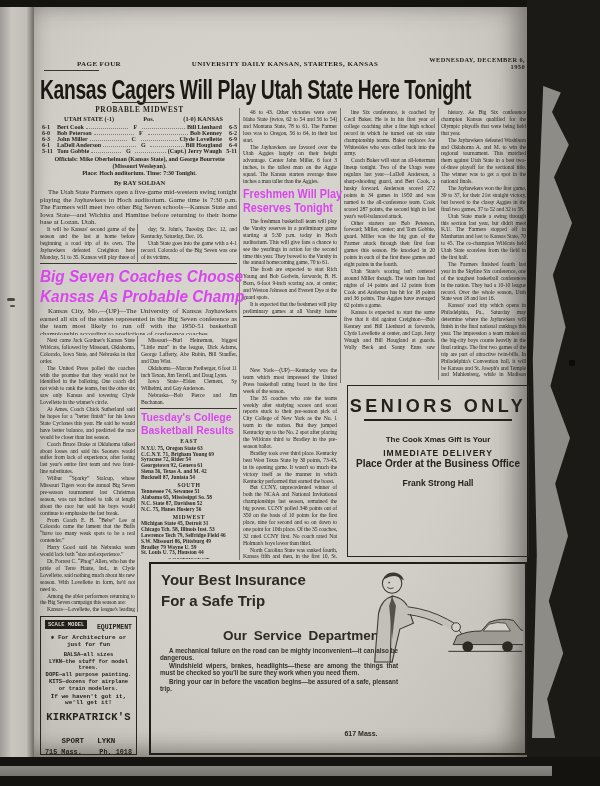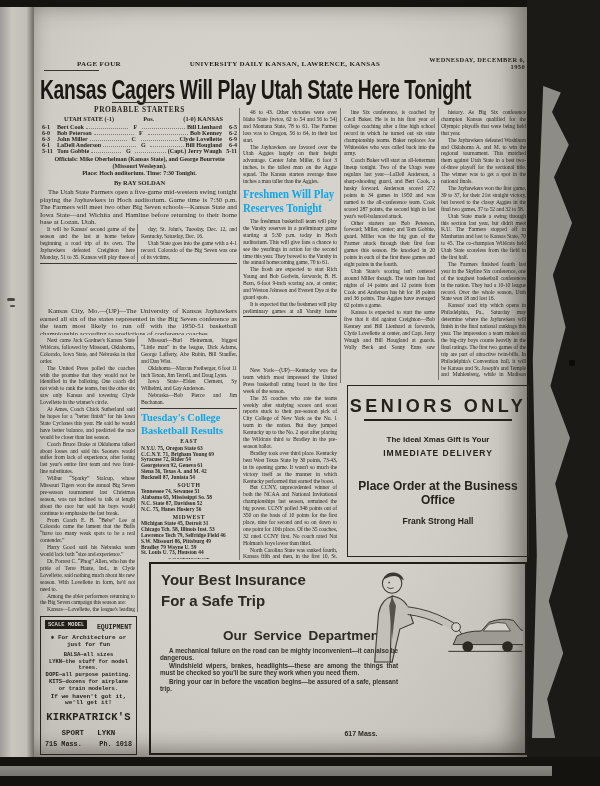--- a/index.html
+++ b/index.html
@@ -16,21 +16,21 @@
   .ctr { text-align:center; }
   .vr { width:1px; background:#77726a; }
   .hrule { height:1px; background:#3a362f; }
   .art { font-size:5.7px; line-height:6.9px; letter-spacing:-0.15px; text-align:justify; overflow:hidden; color:#2b2720; }
   .art div { text-indent:7px; }
   .lead { font-size:6.8px; line-height:7.6px; text-align:justify; overflow:hidden; color:#282420; }
   .lead div { text-indent:8px; }
   .mast { font-size:7px; font-weight:bold; letter-spacing:.4px; color:#221f1a;text-align:center; }
   .hl { font-family:"Liberation Sans", sans-serif; font-weight:bold; font-size:27px;
         letter-spacing:-0.5px; white-space:nowrap; color:#1c1915; transform:scaleX(.715); transform-origin:0 0; }
-  .subhead { font-family:Liberation Serif, serif; font-weight:bold; color:#0ea5e9; }
+  .subhead { font-family:Liberation Sans, sans-serif; font-weight:bold; color:#d946ef; }
   .shx { transform-origin:0 0; display:inline-block; white-space:nowrap; }
   .srow { display:flex; align-items:baseline; font-weight:bold; font-size:6.1px; line-height:6px; color:#27231d; }
   .sh { width:15px; } .sh.r { text-align:right; }
   .sn { white-space:nowrap; }
   .sd { flex:1; border-bottom:1px dotted #847e73; height:4px; margin:0 2px; min-width:4px; }
   .sp { width:10px; text-align:center; }
   .offic { font-size:6px; line-height:6.8px; font-weight:bold; text-align:center; color:#27231d; }
   .results { font-size:5.4px; line-height:5.8px; font-weight:bold; color:#2b2720; overflow:hidden; }
   .results .rregion { text-align:center; font-size:5.7px; margin:2px 0 1px; letter-spacing:.6px; }
   .rgames div { padding-left:6px; text-indent:-6px; }
@@ -55,33 +55,33 @@
   <div class="abs" style="left:527px;top:0;width:73px;height:786px;background:#1b1a16">
     <div class="abs" style="left:5px;top:86px;width:40px;height:652px;background:#8e8c87;clip-path:polygon(28% 0,72% 1%,50% 4%,92% 9%,55% 14%,100% 21%,52% 29%,84% 37%,46% 46%,95% 54%,58% 61%,90% 69%,42% 79%,78% 87%,38% 94%,58% 100%,0 100%,12% 72%,2% 42%,16% 19%)"></div>
     <div class="abs" style="left:42px;top:360px;width:6px;height:6px;background:#0c0b09;border-radius:1px"></div>
   </div>
   <div class="abs" style="left:0;top:757px;width:600px;height:29px;background:#14130f">
     <div class="abs" style="left:0;top:9px;width:552px;height:10px;background:linear-gradient(180deg,#8b8984,#787671)"></div>
   </div>
 
   <div class="abs mast" style="left:44px;top:60px;width:110px">PAGE FOUR</div>
   <div class="abs hrule" style="left:44px;top:70px;width:55px"></div>
-  <div class="abs mast ctr" style="left:150px;top:60px;width:270px">UNIVERSITY DAILY KANSAN, LAWRENCE, KANSAS</div>
+  <div class="abs mast ctr" style="left:150px;top:60px;width:270px">UNIVERSITY DAILY KANSAN, STARTERS, KANSAS</div>
   <div class="abs mast" style="left:420px;top:56px;width:105px;text-align:right;font-size:6.4px">WEDNESDAY, DECEMBER 6, 1950</div>
 
   <div class="abs hl" style="left:40px;top:75px">Kansas Cagers Will Play Utah State Here Tonight</div>
 
   <div class="abs vr" style="left:137px;top:224px;height:38px"></div>
   <div class="abs vr" style="left:137px;top:336px;height:276px"></div>
   <div class="abs vr" style="left:239px;top:108px;height:452px"></div>
   <div class="abs vr" style="left:340px;top:108px;height:275px"></div>
   <div class="abs vr" style="left:438px;top:108px;height:272px"></div>
 
   <div class="abs hrule" style="left:112px;top:102px;width:56px"></div>
-  <div class="abs b ctr" style="left:42px;top:105px;width:195px;font-size:7.4px;letter-spacing:.6px">PROBABLE STARTERS</div>
+  <div class="abs b ctr" style="left:42px;top:105px;width:195px;font-size:7.4px;letter-spacing:.6px">PROBABLE MIDWEST</div>
   <div class="abs b" style="left:42px;top:115px;width:195px;display:flex;justify-content:space-between;font-size:6.3px;padding:0 14px 0 22px">
     <span>UTAH STATE (-1)</span>
     <span>Pos.</span>
     <span>(1-0) KANSAS</span>
   </div>
   <div class="abs" style="left:42px;top:124px;width:195px">
     <div class="srow">
       <span class="sh">6-1</span>
         <span class="sn">Bert Cook</span>
         <span class="sd"></span>
@@ -166,20 +166,24 @@
     <span class="shx" style="transform:scaleX(.9)">Freshmen Will Play</span><br>
     <span class="shx" style="transform:scaleX(.9)">Reserves Tonight</span>
   </div>
   <div class="abs art" style="left:243px;top:218px;width:94px;height:96px">
       <div>The freshman basketball team will play the Varsity reserves in a preliminary game starting at 5:30 p.m. today in Hoch auditorium. This will give fans a chance to see the yearlings in action for the second time this year. They bowed to the Varsity in the annual homecoming game, 70 to 61.</div>
       <div>The frosh are expected to start Rich Young and Bob Godwin, forwards; B. H. Born, 6-foot 9-inch scoring ace, at center; and Weston Johnson and Everett Dye at the guard spots.</div>
       <div>It is expected that the freshmen will play preliminary games at all Varsity home games.</div>
     </div>
 
   <div class="abs hrule" style="left:40px;top:263px;width:197px"></div>
+  <div class="abs subhead i" style="left:40px;top:267px;width:200px;font-size:16px;line-height:19.5px">
+    <span class="shx" style="transform:scaleX(.96)">Big Seven Coaches Choose</span><br>
+    <span class="shx" style="transform:scaleX(.96)">Kansas As Probable Champ</span>
+  </div>
   <div class="abs lead" style="left:40px;top:307px;width:197px;height:28px">
       <div>Kansas City, Mo.—(UP)—The University of Kansas Jayhawkers earned all six of the states represented in the Big Seven conference as the team most likely to run off with the 1950-51 basketball championship according to predictions of conference coaches.</div>
     </div>
   <div class="abs art" style="left:40px;top:337px;width:95px;height:276px">
       <div>Next came Jack Gardner's Kansas State Wildcats, followed by Missouri, Oklahoma, Colorado, Iowa State, and Nebraska in that order.</div>
       <div>The United Press polled the coaches with the promise that they would not be identified in the balloting. One coach did not wish to rank the teams, but the other six saw only Kansas and towering Clyde Lovellette in the winner's circle.</div>
       <div>At Ames, Coach Chick Sutherland said he hopes for a “better finish” for his Iowa State Cyclones this year. He said he would have better balance, and predicted the race would be closer than last season.</div>
       <div>Coach Bruce Drake at Oklahoma talked about losses and said his Sooners would suffer from lack of experience, after losing last year's entire first team and two front-line substitutes.</div>
       <div>Wilbur “Sparky” Stalcup, whose Missouri Tigers won the annual Big Seven pre-season tournament last Christmas season, was not inclined to talk at length about the race but said his boys would continue to emphasize the fast break.</div>
       <div>From Coach E. B. “Bebe” Lee at Colorado came the lament that the Buffs “have too many weak spots to be a real contender.”</div>
@@ -236,44 +240,44 @@
       <div>New York—(UP)—Kentucky was the team which most impressed the United Press basketball rating board in the first week of the season.</div>
       <div>The 35 coaches who rate the teams weekly after studying scores and scout reports stuck to their pre-season pick of City College of New York as the No. 1 team in the nation. But they jumped Kentucky up to the No. 2 spot after placing the Wildcats third to Bradley in the pre-season ballot.</div>
       <div>Bradley took over third place. Kentucky beat West Texas State by 30 points, 73-43, in its opening game. It wasn't so much the victory itself as the manner in which Kentucky performed that earned the boost.</div>
       <div>But CCNY, unprecedented winner of both the NCAA and National Invitational championships last season, remained the big power. CCNY polled 346 points out of 350 on the basis of 10 points for the first place, nine for second and so on down to one point for 10th place. Of the 35 coaches, 32 rated CCNY first. No coach rated Nat Holman's boys lower than third.</div>
       <div>North Carolina State was ranked fourth, Kansas fifth and then, in the first 10, St. John's, Oklahoma A&amp;M, Long Island University, Iowa and UCLA followed in that order.</div>
     </div>
 
   <div class="abs adbox sans" style="left:347px;top:385px;width:182px;height:172px;text-align:center;color:#25221c">
     <div class="b" style="font-size:18px;letter-spacing:3.5px;margin-top:10px">SENIORS ONLY</div>
     <div style="width:148px;height:1.5px;background:#25221c;margin:2px auto 0"></div>
-    <div class="b" style="font-size:8px;margin-top:14px">The Ideal Xmas Gift is Your</div>
+    <div class="b" style="font-size:8px;margin-top:14px">The Cook Xmas Gift is Your</div>
     <div class="b" style="font-size:8.5px;letter-spacing:1px;margin-top:4px">IMMEDIATE DELIVERY</div>
-    <div class="b" style="font-size:12px;margin-top:21px">Place Order at the Business Office</div>
+    <div class="b" style="font-size:10px;">Place Order at the Business Office</div>
     <div class="b" style="font-size:8.5px;margin-top:9px">Frank Strong Hall</div>
   </div>
 
   <div class="abs adbox kir" style="left:40px;top:616px;width:97px;height:139px;padding:3px 4px">
     <div style="overflow:hidden">
       <span style="background:#23201b;color:#d6d3cd;font-size:5.5px;padding:1px 3px;float:left">SCALE MODEL</span>
       <span style="font-size:6.5px;float:right;margin-top:4px">EQUIPMENT</span>
     </div>
     <div class="ctr" style="font-size:6px;line-height:6.8px;margin-top:4px;clear:both">
       <span>✱</span>
       <span>For Architecture or just for fun</span>
     </div>
     <div class="kitems" style="margin-top:3px">
         <div>BALSA—all sizes</div>
         <div>LYKN—the stuff for model trees.</div>
         <div>DOPE—all purpose painting.</div>
         <div>KITS—dozens for airplane or train modelers.</div>
       </div>
     <div class="ctr" style="font-size:6px;line-height:6.6px;margin-top:2px">If we haven't got it, we'll get it!</div>
     <div class="ctr" style="font-size:10.5px;margin-top:4px;letter-spacing:.2px">KIRKPATRICK'S</div>
-    <div class="ctr" style="font-size:7.5px;margin-top:6px;display:flex;justify-content:space-around;padding:0 10px">
+    <div class="ctr" style="font-size:7.5px;margin-top:14px;display:flex;justify-content:space-around;padding:0 10px">
       <span>SPORT</span>
       <span>LYKN</span>
     </div>
     <div style="font-size:6.8px;margin-top:3px;display:flex;justify-content:space-between">
       <span>715 Mass.</span>
       <span>Ph. 1018</span>
     </div>
   </div>
 
   <div class="abs sans" style="left:149px;top:562px;width:378px;height:193px;border:2px solid #211e19;color:#2d2a24">

